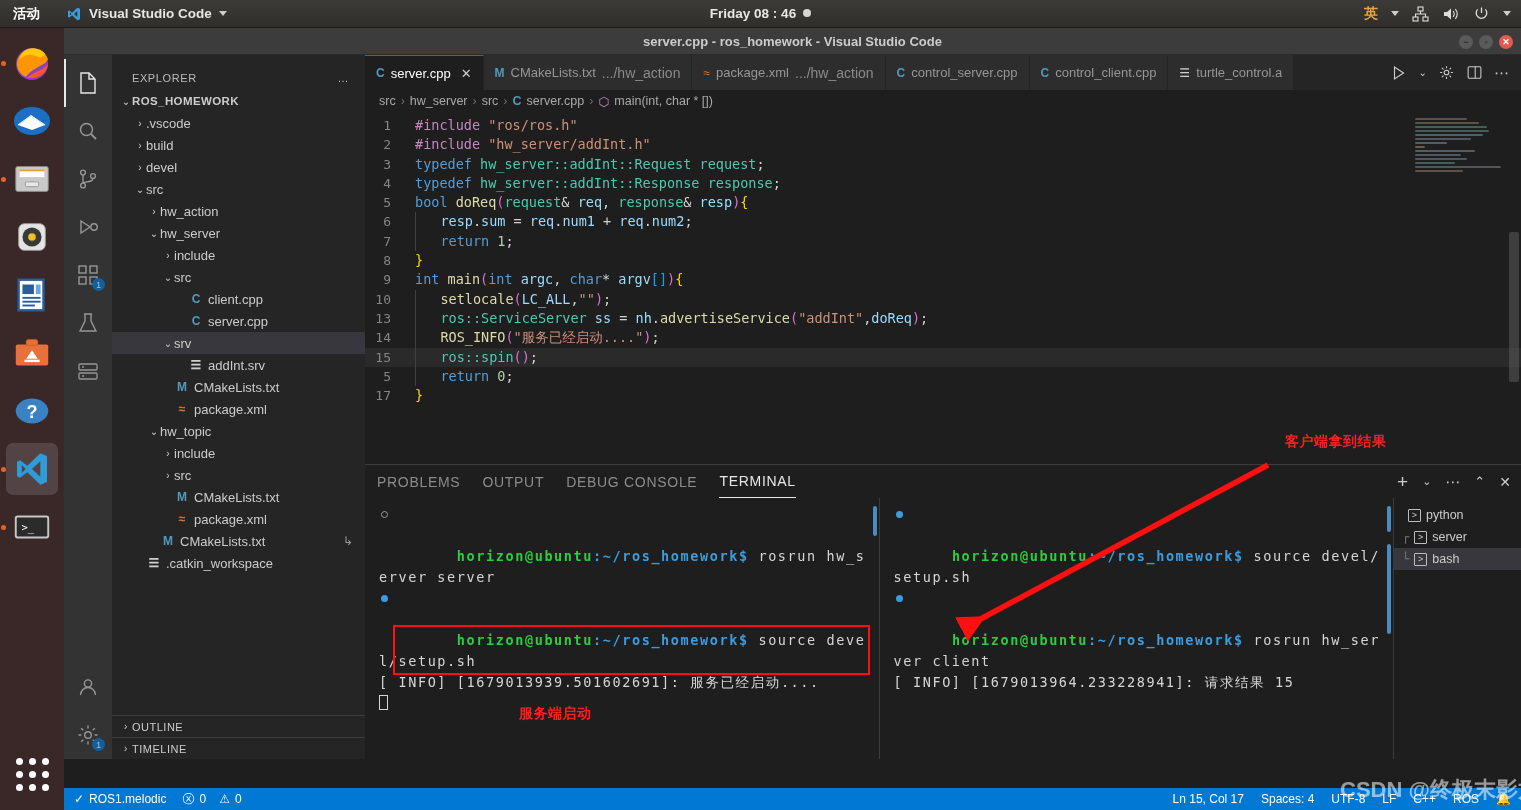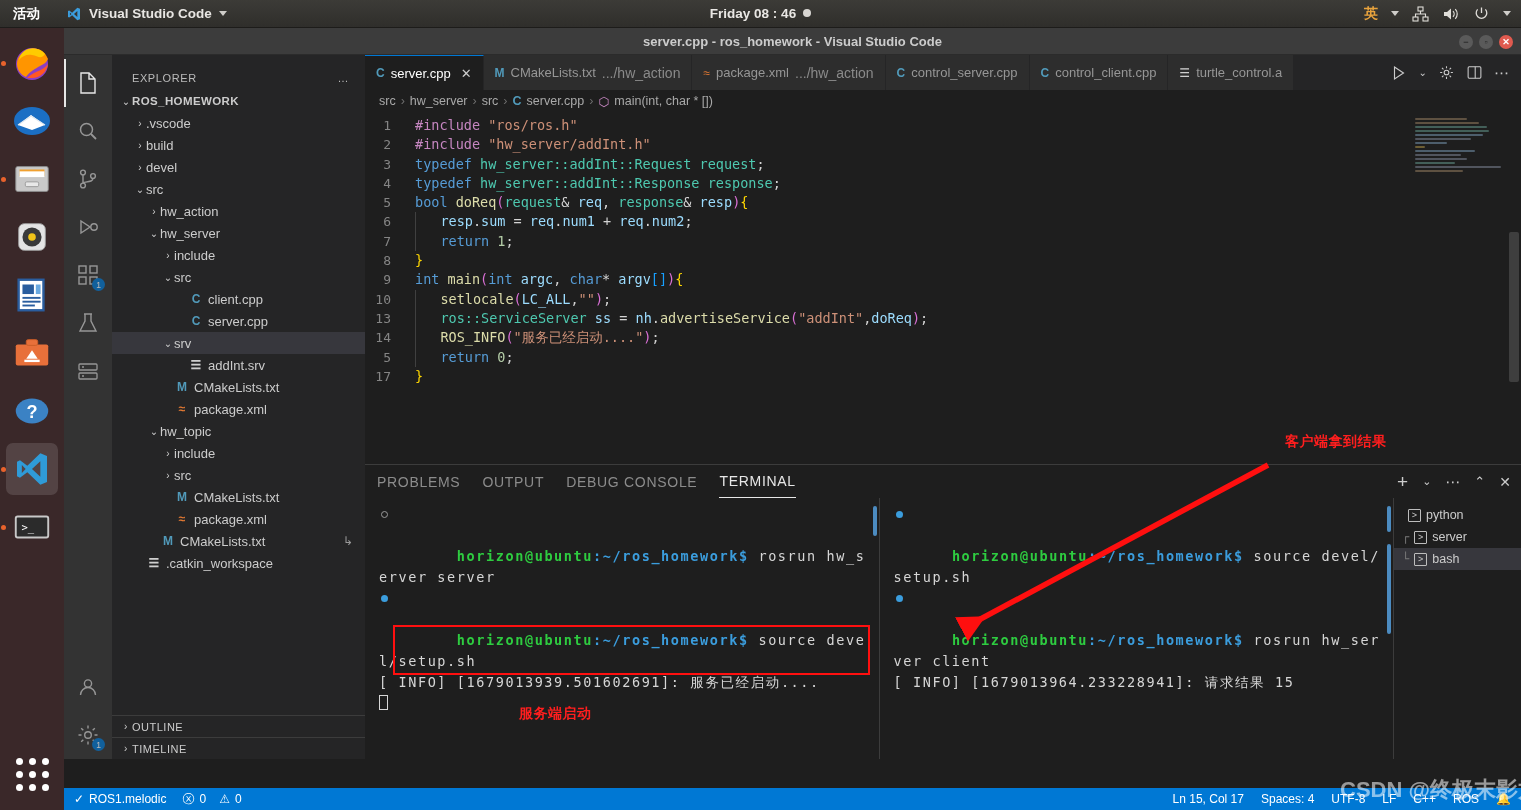--- a/index.html
+++ b/index.html
@@ -600,20 +600,23 @@
             <span class="ctext"><span class="kw">int</span> <span class="fn">main</span><span class="br2">(</span><span class="kw">int</span> <span class="var">argc</span><span class="op">,</span> <span class="kw">char</span><span class="op">*</span> <span class="var">argv</span><span class="br3">[</span><span class="br3">]</span><span class="br2">)</span><span class="br1">{</span></span></div>
               <div class="cline">
             <span class="lnum">10</span>
             <span class="ctext"><span class="indent-guide">&nbsp;&nbsp;&nbsp;</span><span class="fn">setlocale</span><span class="br2">(</span><span class="var">LC_ALL</span><span class="op">,</span><span class="str">""</span><span class="br2">)</span><span class="op">;</span></span></div>
               <div class="cline">
             <span class="lnum">13</span>
             <span class="ctext"><span class="indent-guide">&nbsp;&nbsp;&nbsp;</span><span class="typ">ros::ServiceServer</span> <span class="var">ss</span> <span class="op">=</span> <span class="var">nh</span><span class="op">.</span><span class="fn">advertiseService</span><span class="br2">(</span><span class="str">"addInt"</span><span class="op">,</span><span class="var">doReq</span><span class="br2">)</span><span class="op">;</span></span></div>
               <div class="cline">
             <span class="lnum">14</span>
             <span class="ctext"><span class="indent-guide">&nbsp;&nbsp;&nbsp;</span><span class="fn">ROS_INFO</span><span class="br2">(</span><span class="str">"服务已经启动...."</span><span class="br2">)</span><span class="op">;</span></span></div>
+              <div class="cline cur">
+            <span class="lnum">15</span>
+            <span class="ctext"><span class="indent-guide">&nbsp;&nbsp;&nbsp;</span><span class="typ">ros::spin</span><span class="br2">(</span><span class="br2">)</span><span class="op">;</span></span></div>
               <div class="cline">
             <span class="lnum">5</span>
             <span class="ctext"><span class="indent-guide">&nbsp;&nbsp;&nbsp;</span><span class="kw">return</span> <span class="num">0</span><span class="op">;</span></span></div>
               <div class="cline">
             <span class="lnum">17</span>
             <span class="ctext"><span class="br1">}</span></span></div>
             </div>
           <div class="minimap">
             <div class="mm-line" style="width:52px;background:#6a5b48;"></div>
             <div class="mm-line" style="width:64px;background:#6a5b48;"></div>

